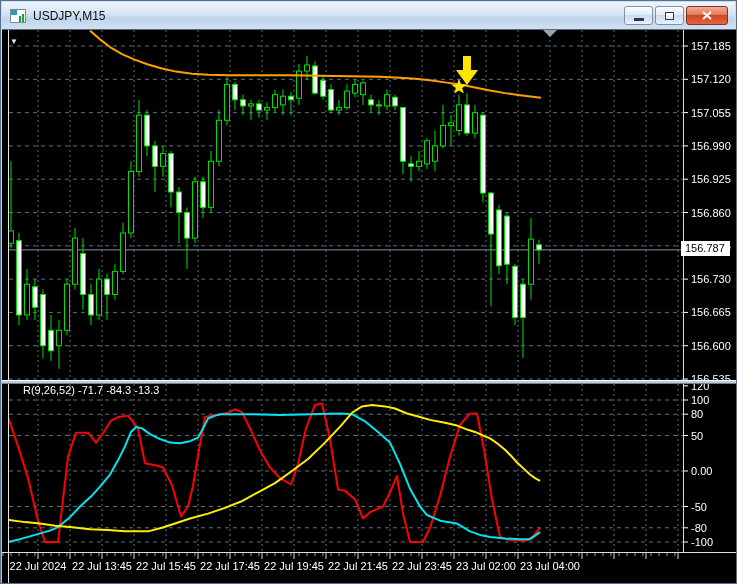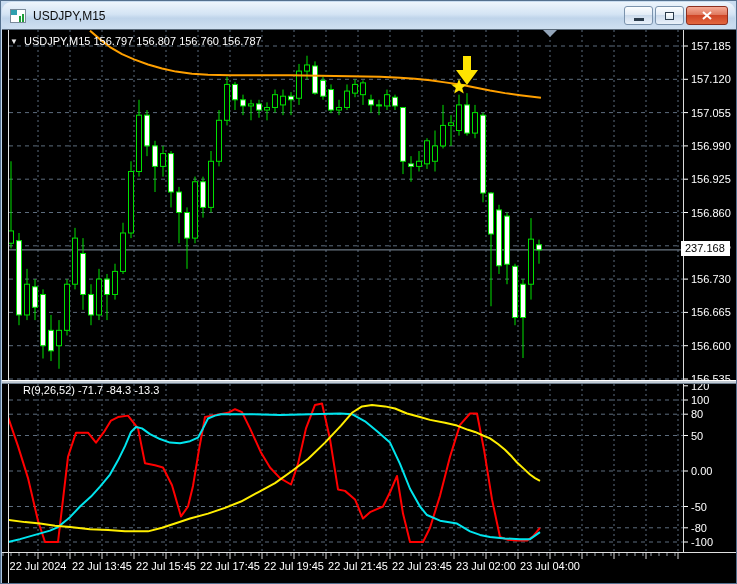--- a/index.html
+++ b/index.html
@@ -1,21 +1,21 @@
 <!DOCTYPE html>
 <html><head>
 <meta charset="utf-8">
 <style>
   html,body{margin:0;padding:0;background:#8da8c4;font-family:"Liberation Sans",sans-serif;}
   #window{position:relative;width:737px;height:584px;background:linear-gradient(#c9dcf0,#aac4e0);
           border:1px solid #5f7block;box-sizing:border-box;overflow:hidden;border:1px solid #54708e;}
   
   #titlebar{position:absolute;left:1px;top:1px;right:1px;height:27px;
             background:linear-gradient(#eef5fc,#d4e4f4 45%,#bfd4ea 60%,#cfe0f1);
-            display:flex;align-items:center;border-radius:9px;}
+            display:flex;align-items:center;}
   #title-icon{position:relative;width:16px;height:14px;margin-left:8px;background:#fff;
               border:1px solid #7a8a9a;box-sizing:border-box;}
   #title-icon .ic-a{position:absolute;left:0px;top:0px;width:6px;height:5px;background:#2e9fae;}
   #title-icon .ic-b{position:absolute;left:8px;top:6px;width:2px;height:6px;background:#1f9e3a;}
   #title-icon .ic-c{position:absolute;left:11px;top:4px;width:2px;height:8px;background:#1f9e3a;}
   #title-text{margin-left:7px;font-size:12px;color:#0a0a0a;}
   #win-buttons{position:absolute;right:7px;top:4px;display:flex;gap:2px;}
   .wbtn{width:29px;height:19px;border:1px solid #7b93ad;border-radius:3px;box-sizing:border-box;
         background:linear-gradient(#fdfeff,#e3ecf6 45%,#ccdbec 50%,#e9f1fa);
         display:flex;align-items:center;justify-content:center;}
@@ -439,17 +439,16 @@
         <line x1="2" y1="379.5" x2="737" y2="379.5" stroke="#ffffff"></line>
         <line x1="2" y1="382.5" x2="737" y2="382.5" stroke="#6e7e8e"></line>
         <line x1="2" y1="551.5" x2="737" y2="551.5" stroke="#e0e0e0"></line>
         <line x1="2" y1="28.5" x2="737" y2="28.5" stroke="#5a6a7a"></line>
         <rect x="9" y="29" width="674" height="350" fill="rgba(0,0,0,0)"></rect>
         <rect x="9" y="383" width="674" height="168" fill="rgba(0,0,0,0)"></rect>
         <rect x="683" y="29" width="46" height="522" fill="rgba(0,0,0,0)"></rect>
         <rect x="2" y="552" width="735" height="30" fill="rgba(0,0,0,0)"></rect>
       </svg>
     <span id="header-arrow" class="overlay-label">▼</span>
-    <div id="chart-header" class="overlay-label">USDJPY,M15  156.797 156.807 156.760 156.787</div>
     <div id="osc-label" class="overlay-label">R(9,26,52) -71.7 -84.3 -13.3</div>
-    <div id="price-badge">237.168</div>
+    <div id="price-badge">156.787</div>
   </div>
 </div>
 
 </body></html>

